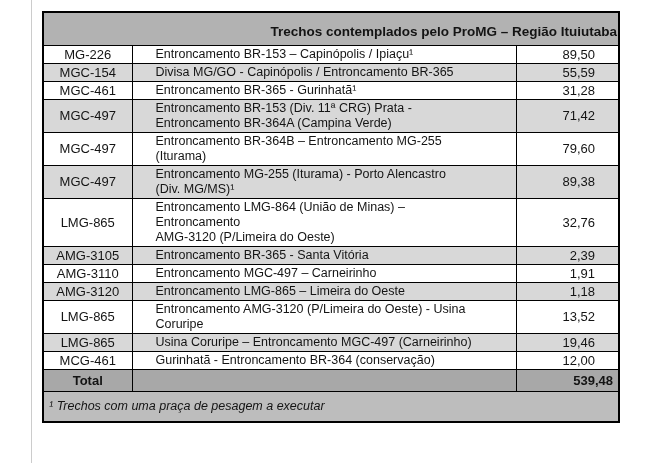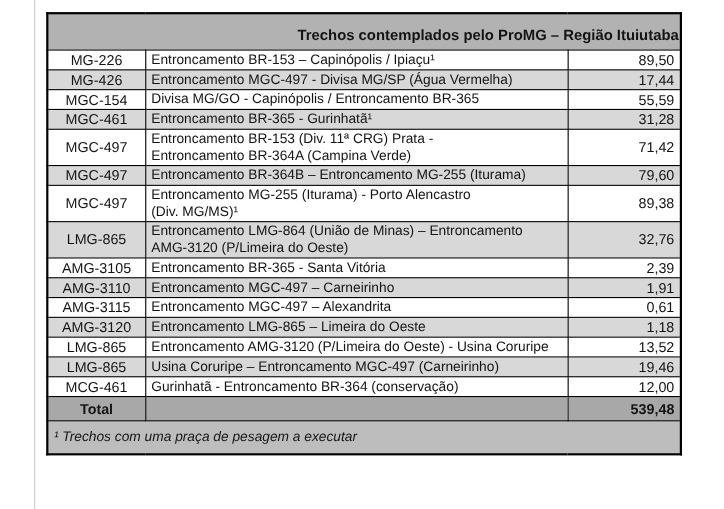--- a/index.html
+++ b/index.html
@@ -52,21 +52,21 @@
     font-size:13.5px;
     line-height:16px;
     text-align:center;
     vertical-align:middle;
     height:38px;
     white-space:pre-line;
   }
   tbody td{
     font-size:12.5px;
     line-height:15px;
-    padding:1px 5px;
+    padding:1px 23px;
     vertical-align:middle;
   }
   tbody tr{height:18px;}
   tbody tr:nth-child(even){background:var(--row-alt-bg);}
   tbody tr:nth-child(odd){background:var(--row-bg);}
   td.rodovia{text-align:center;font-size:13px;padding:1px 0;}
   td.trecho{text-align:left;white-space:pre-line;}
   td.extensao{text-align:right;font-size:13px;}
   tr.total-row{background:var(--total-bg);height:22px;}
   tr.total-row td{
@@ -103,25 +103,20 @@
       <th class="title-cell" colspan="3">Trechos contemplados pelo ProMG – Região Ituiutaba</th>
     </tr>
   </thead>
   <tbody id="rows">
       <tr>
         <td class="rodovia">MG-226</td>
         <td class="trecho">Entroncamento BR-153 – Capinópolis / Ipiaçu¹</td>
         <td class="extensao">89,50</td>
       </tr>
       <tr>
-        <td class="rodovia">MG-426</td>
-        <td class="trecho">Entroncamento MGC-497 - Divisa MG/SP (Água Vermelha)</td>
-        <td class="extensao">17,44</td>
-      </tr>
-      <tr>
         <td class="rodovia">MGC-154</td>
         <td class="trecho">Divisa MG/GO - Capinópolis / Entroncamento BR-365</td>
         <td class="extensao">55,59</td>
       </tr>
       <tr>
         <td class="rodovia">MGC-461</td>
         <td class="trecho">Entroncamento BR-365 - Gurinhatã¹</td>
         <td class="extensao">31,28</td>
       </tr>
       <tr>
@@ -151,25 +146,20 @@
         <td class="rodovia">AMG-3105</td>
         <td class="trecho">Entroncamento BR-365 - Santa Vitória</td>
         <td class="extensao">2,39</td>
       </tr>
       <tr>
         <td class="rodovia">AMG-3110</td>
         <td class="trecho">Entroncamento MGC-497 – Carneirinho</td>
         <td class="extensao">1,91</td>
       </tr>
       <tr>
-        <td class="rodovia">AMG-3115</td>
-        <td class="trecho">Entroncamento MGC-497 – Alexandrita</td>
-        <td class="extensao">0,61</td>
-      </tr>
-      <tr>
         <td class="rodovia">AMG-3120</td>
         <td class="trecho">Entroncamento LMG-865 – Limeira do Oeste</td>
         <td class="extensao">1,18</td>
       </tr>
       <tr>
         <td class="rodovia">LMG-865</td>
         <td class="trecho">Entroncamento AMG-3120 (P/Limeira do Oeste) - Usina Coruripe</td>
         <td class="extensao">13,52</td>
       </tr>
       <tr>

